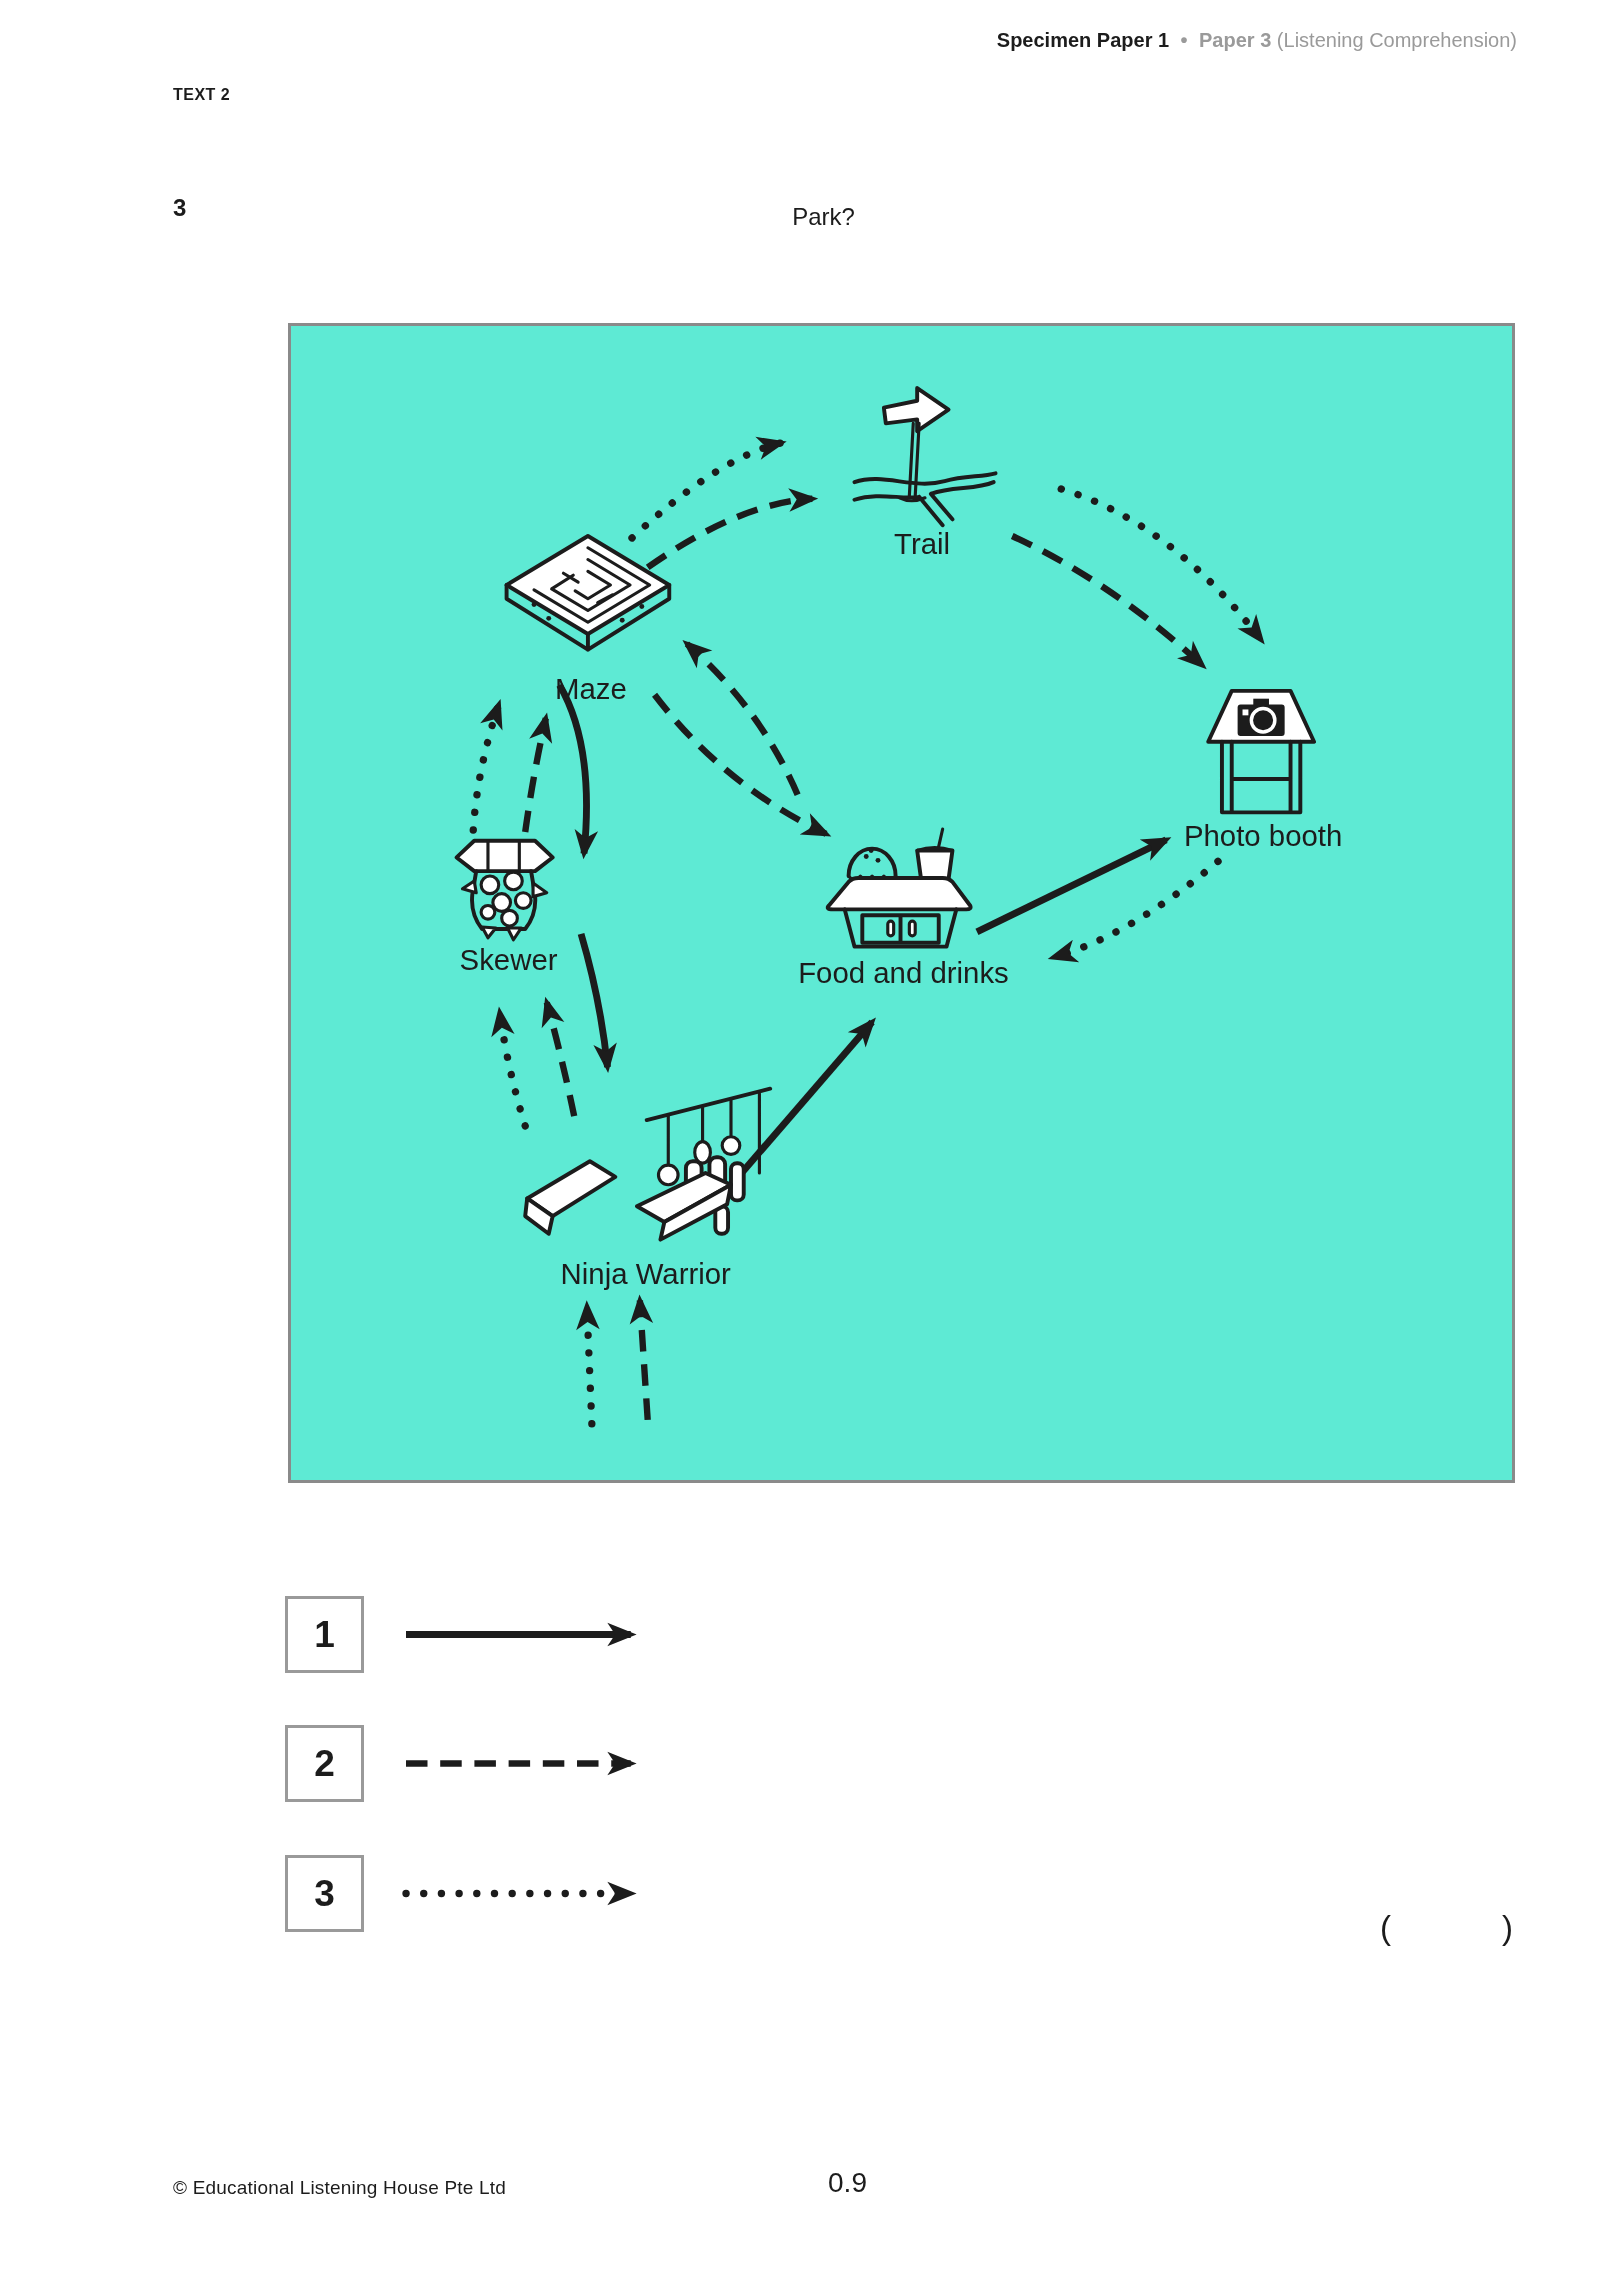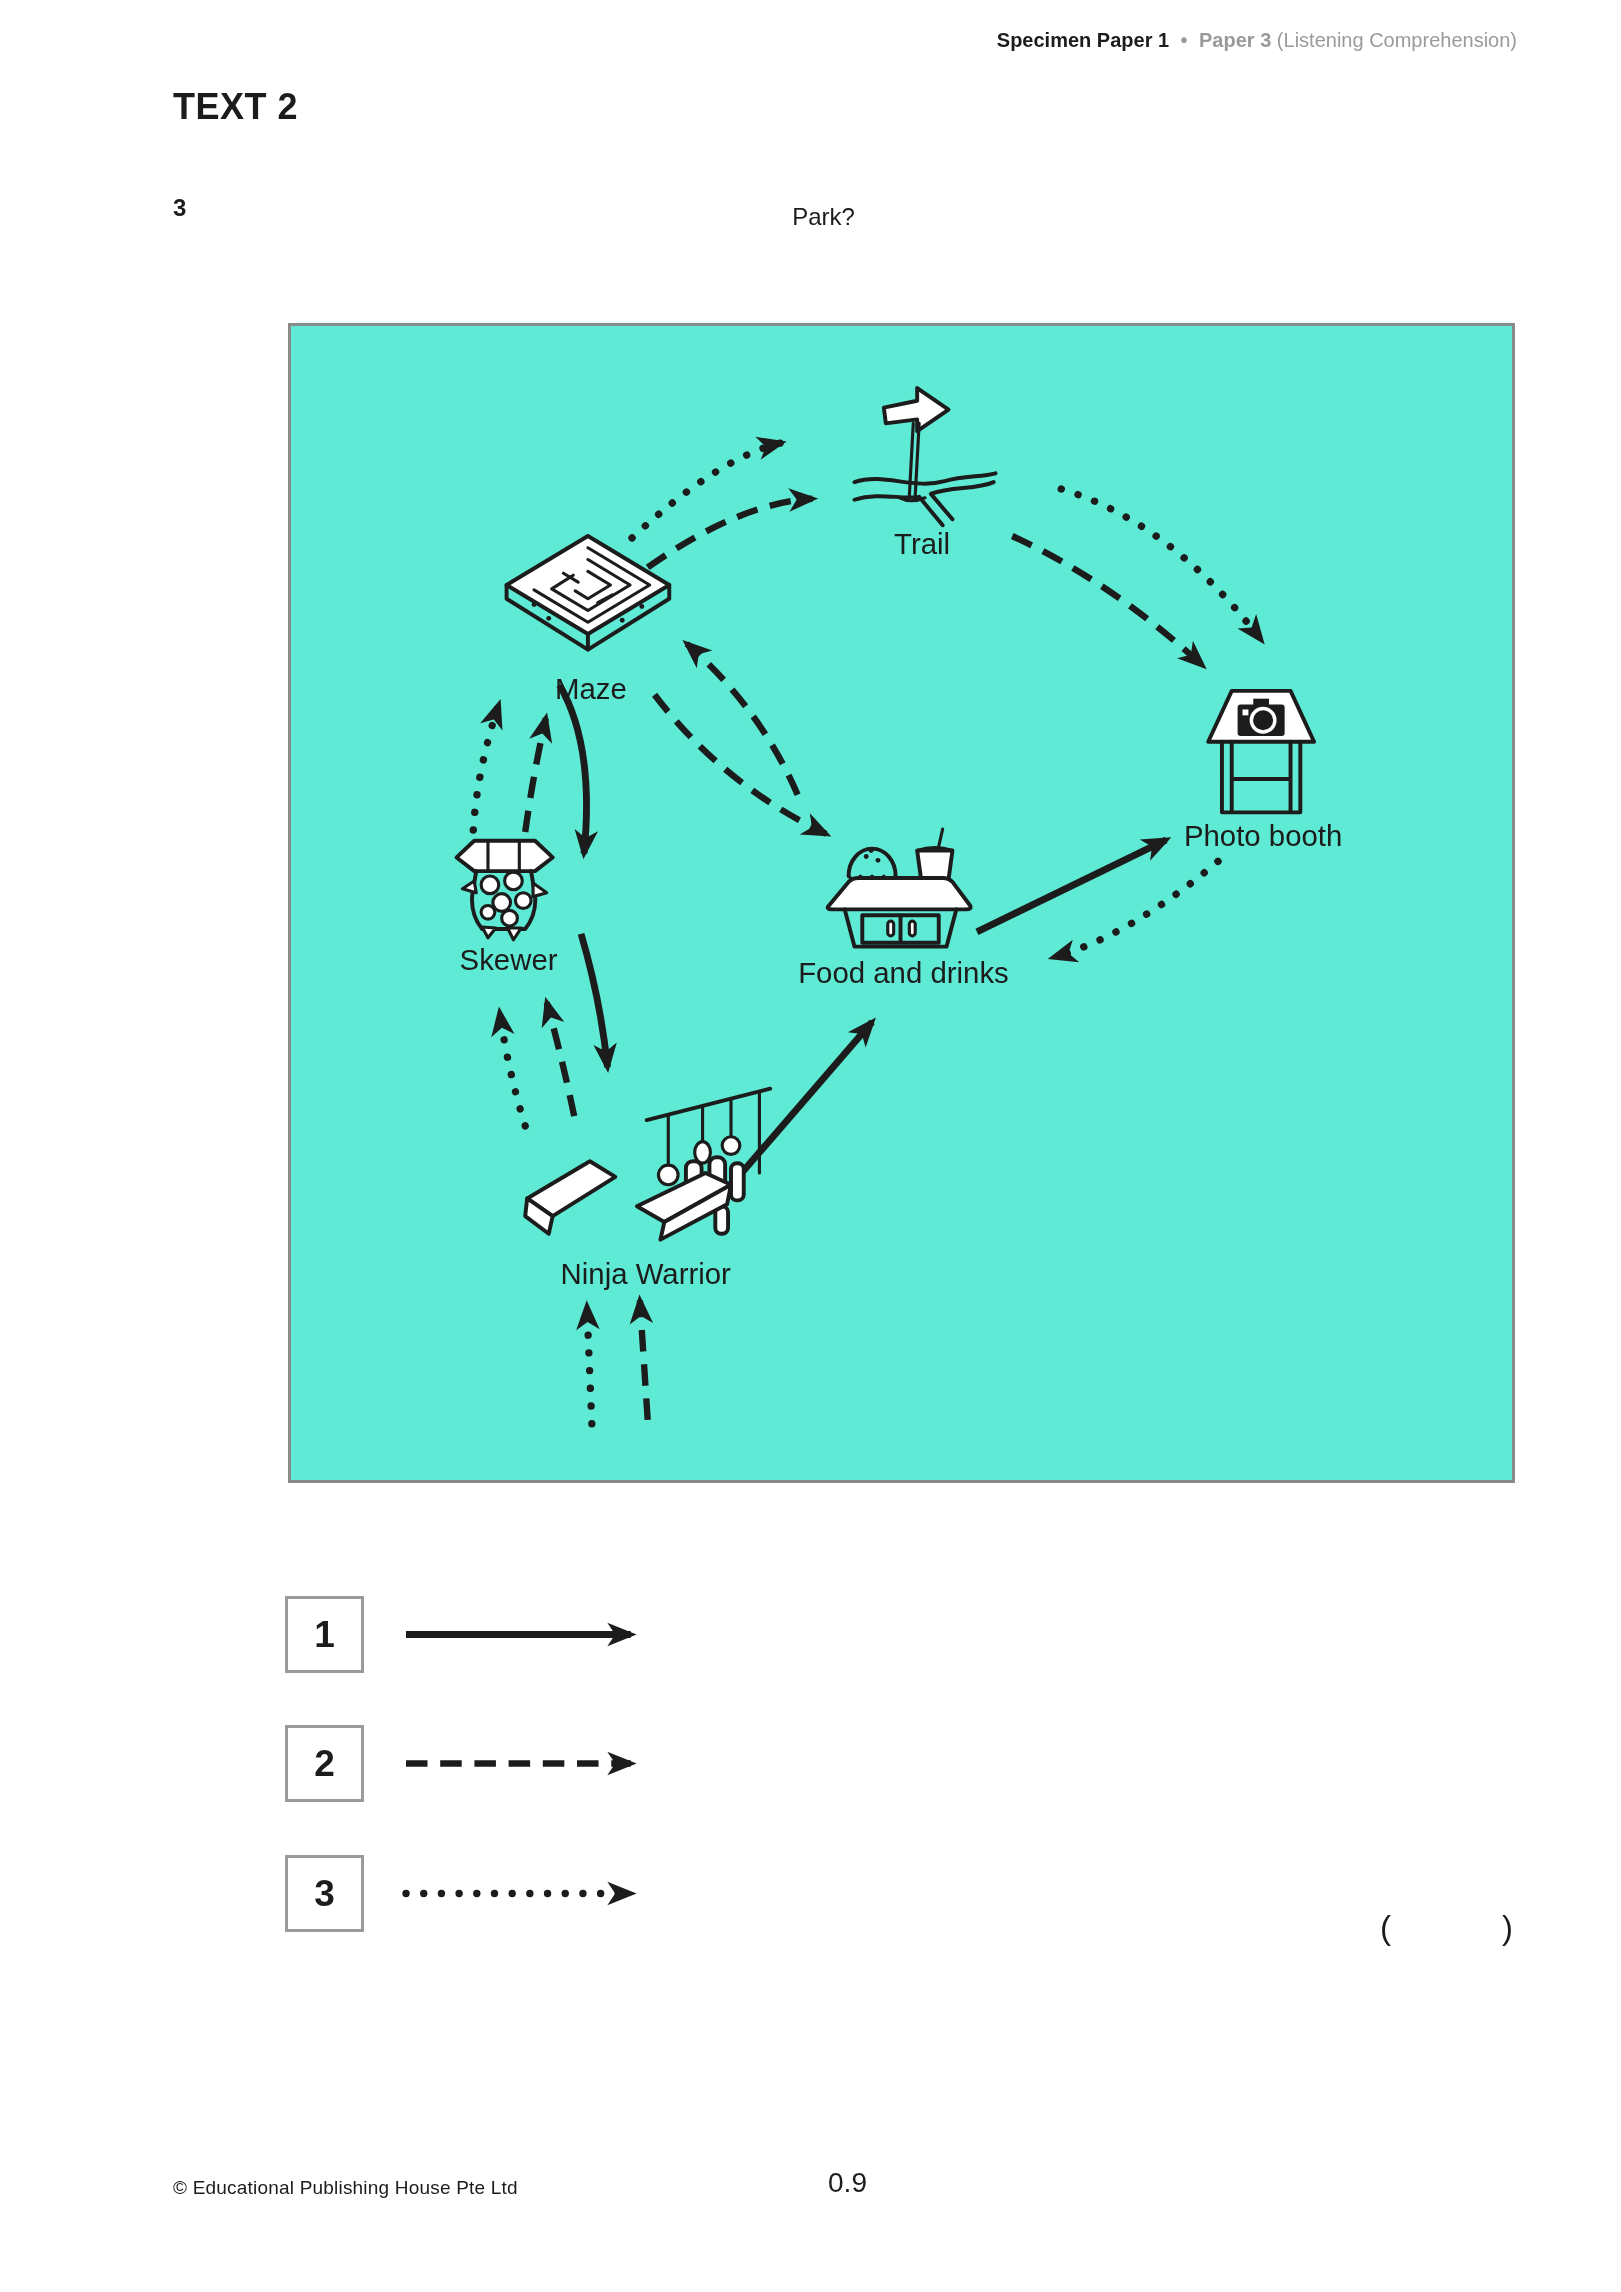--- a/index.html
+++ b/index.html
@@ -3,21 +3,21 @@
 <meta charset="utf-8">
 <style>
   html,body{margin:0;padding:0;background:#ffffff;}
   body{width:1621px;height:2293px;position:relative;font-family:"Liberation Sans",sans-serif;color:#1c1c1c;}
 
   .header{position:absolute;top:29px;left:0;width:1517px;text-align:right;font-size:20px;color:#9a9a9a;}
   .header .b-black{font-weight:bold;color:#1c1c1c;}
   .header .sep{color:#9a9a9a;font-weight:bold;padding:0 5.9px;}
   .header .b-gray{font-weight:bold;color:#9a9a9a;}
 
-  .section-title{position:absolute;top:86px;left:173px;font-size:36px;font-weight:bold;letter-spacing:0.5px;color:#1c1c1c;}
+  .section-title{position:absolute;top:86px;left:173px;font-size:16px;font-weight:bold;letter-spacing:0.5px;color:#1c1c1c;}
 
   .q-num{position:absolute;top:194px;left:173px;font-size:24px;font-weight:bold;}
   .q-text{position:absolute;top:194px;left:262px;width:1123px;font-size:24px;line-height:46px;}
   .q-line1{text-align:justify;text-align-last:justify;white-space:normal;}
   .q-line2{text-align:center;}
 
   .diagram-box{position:absolute;top:323px;left:288px;width:1221px;height:1154px;border:3.9px solid #8a8a8a;background:#5eead4;}
   .diagram-box svg{display:block;}
 
   .legend-row{position:absolute;left:285px;display:flex;align-items:center;}
@@ -197,15 +197,15 @@
   <svg class="legend-arrow" width="274" height="43" viewBox="0 0 280 44">
     <path class="route route-dotted" d="M8,22 L238,22" marker-end="url(#ah)"></path>
   </svg>
 </div>
 
 <div class="answer-brackets">
   <span>(</span>
   <span>)</span>
 </div>
 
-<div class="footer-copy">© Educational Publishing House Pte Ltd</div>
+<div class="footer-copy">© Educational Listening House Pte Ltd</div>
 <div class="footer-page">0.9</div>
 
 
 </body></html>

